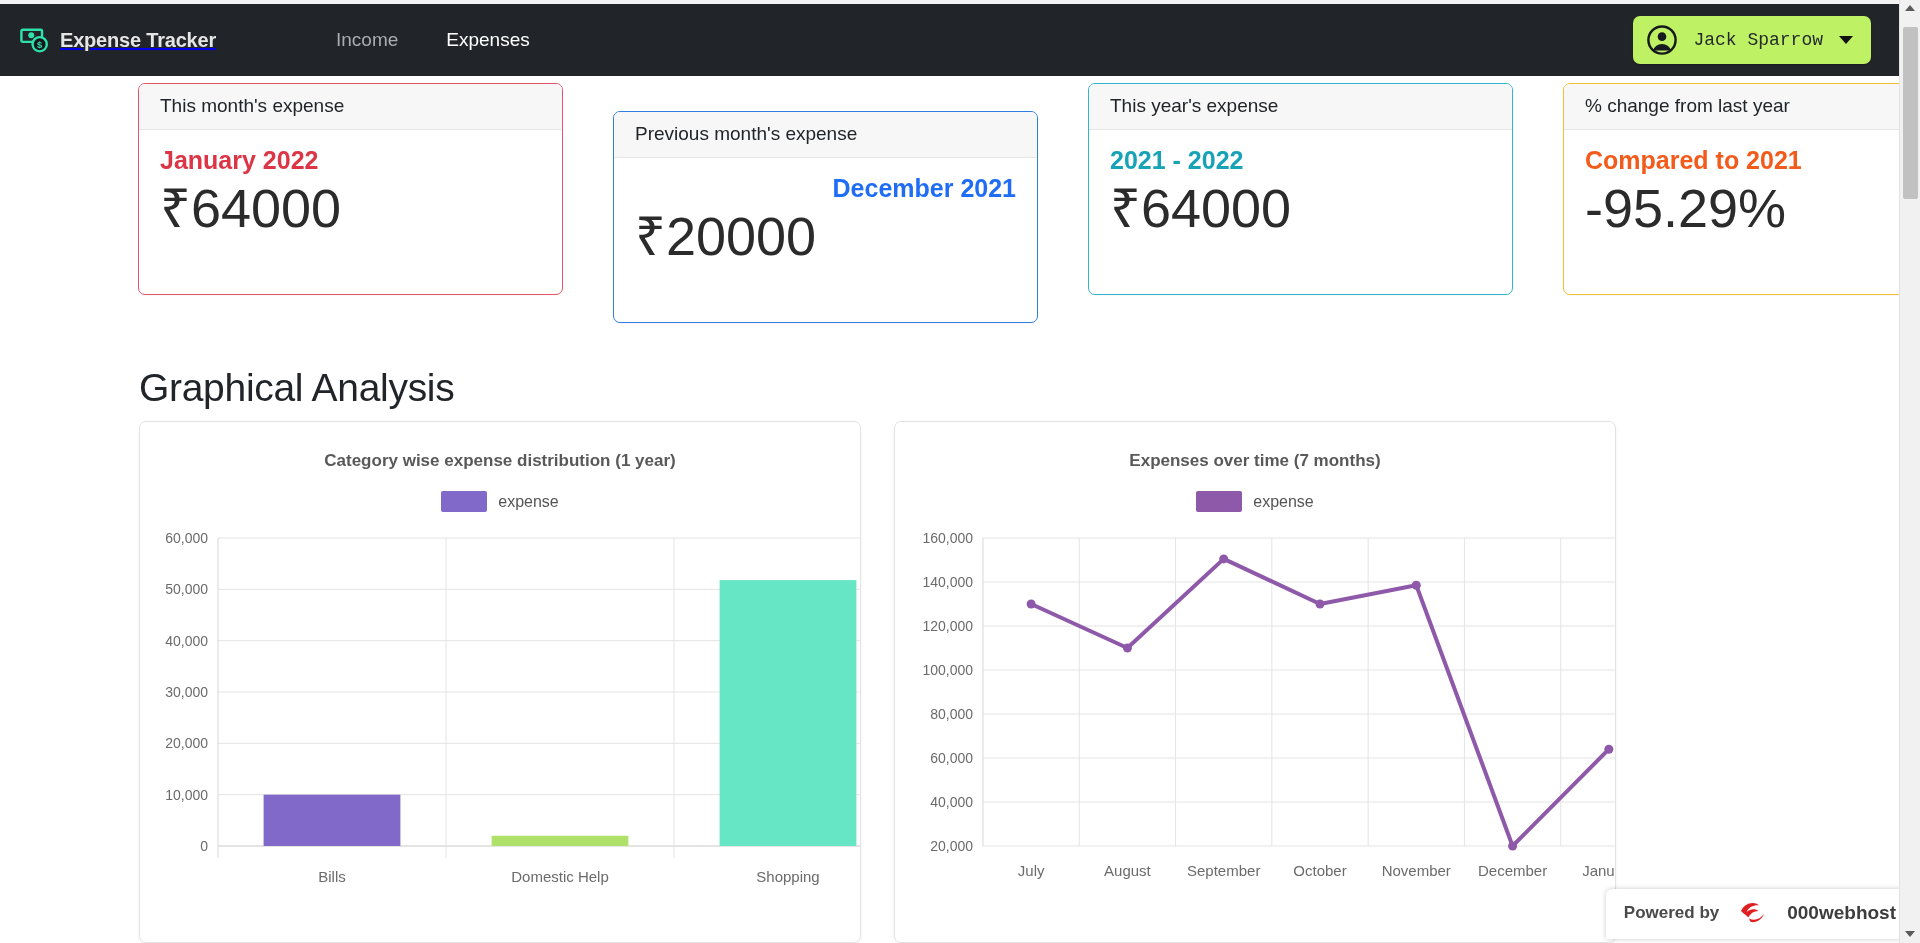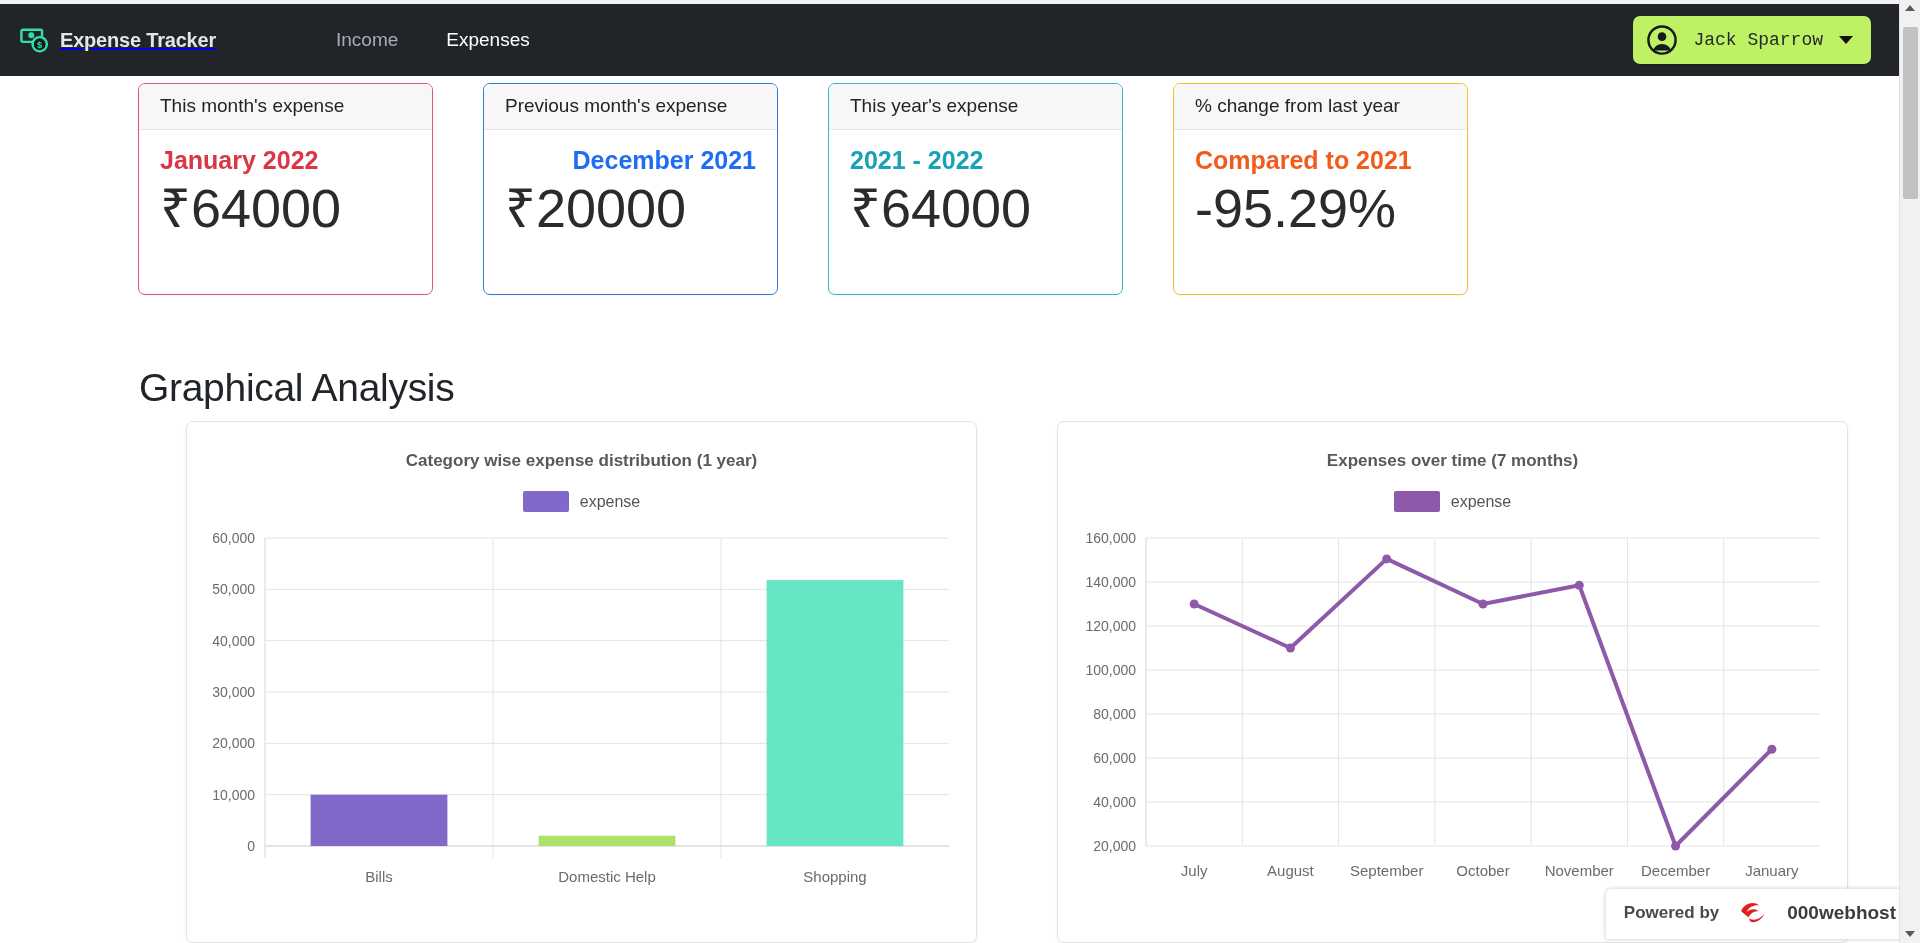--- a/index.html
+++ b/index.html
@@ -41,55 +41,55 @@
   }
   .caret { width: 0; height: 0; border-left: 7px solid transparent; border-right: 7px solid transparent;
            border-top: 8px solid #111; flex: none; }
 
   
   .cards-row {
     position: absolute; top: 83px; left: 138px;
     display: flex; gap: 50px;
   }
   .stat-card {
-    width: 295px; height: 212px; background: #fff;
+    width: 425px; height: 212px; background: #fff;
     border: 1px solid; border-radius: 7px; overflow: hidden;
     display: flex; flex-direction: column;
     box-shadow: 0 1px 1px rgba(0,0,0,.03);
   }
   .stat-card .card-head {
     background: #f7f7f7; border-bottom: 1px solid #e6e6e6;
     padding: 11px 21px 12px; font-size: 19px; color: #212529; font-weight: 400;
     white-space: nowrap;
   }
   .stat-card .card-body { padding: 16px 21px 0; }
   .stat-sub { font-size: 25px; font-weight: 700; margin-bottom: 2px; white-space: nowrap; }
   .stat-val { font-size: 54px; font-weight: 300; color: #2b2b2b; line-height: 1.18; white-space: nowrap; }
 
   .c-red    { border-color: #e4556b; }
-  .c-blue   { border-color: #2f7de1; }
+  .c-blue   { border-color: #2f7de1; margin-top: 28px; }
   .c-teal   { border-color: #31b6d0; }
   .c-yellow { border-color: #f0c033; }
   .t-red    { color: #dc3545; }
   .t-blue   { color: #1f6df5; text-align: right; }
   .t-teal   { color: #17a2b8; }
   .t-orange { color: #f25b1b; }
 
   
   .section-title {
     position: absolute; top: 366px; left: 139px;
     font-size: 39px; font-weight: 400; color: #212529; letter-spacing: -0.3px;
   }
 
   
   .charts-row { position: absolute; top: 421px; left: 139px; display: flex; gap: 33px; }
   .chart-card {
     background: #fff; border: 1px solid #e3e3e3; border-radius: 7px;
     box-shadow: 0 2px 4px rgba(0,0,0,.045);
-    width: 791px; height: 522px; position: relative; overflow: hidden; margin-left: 47px;
+    width: 722px; height: 522px; position: relative; overflow: hidden;
   }
   .chart-title {
     text-align: center; font-size: 17px; font-weight: 700; color: #595959;
     margin-top: 29px; white-space: nowrap;
   }
   .chart-legend {
     display: flex; align-items: center; justify-content: center; gap: 11px;
     margin-top: 20px;
   }
   .legend-swatch { width: 46px; height: 21px; border-radius: 2px; }

